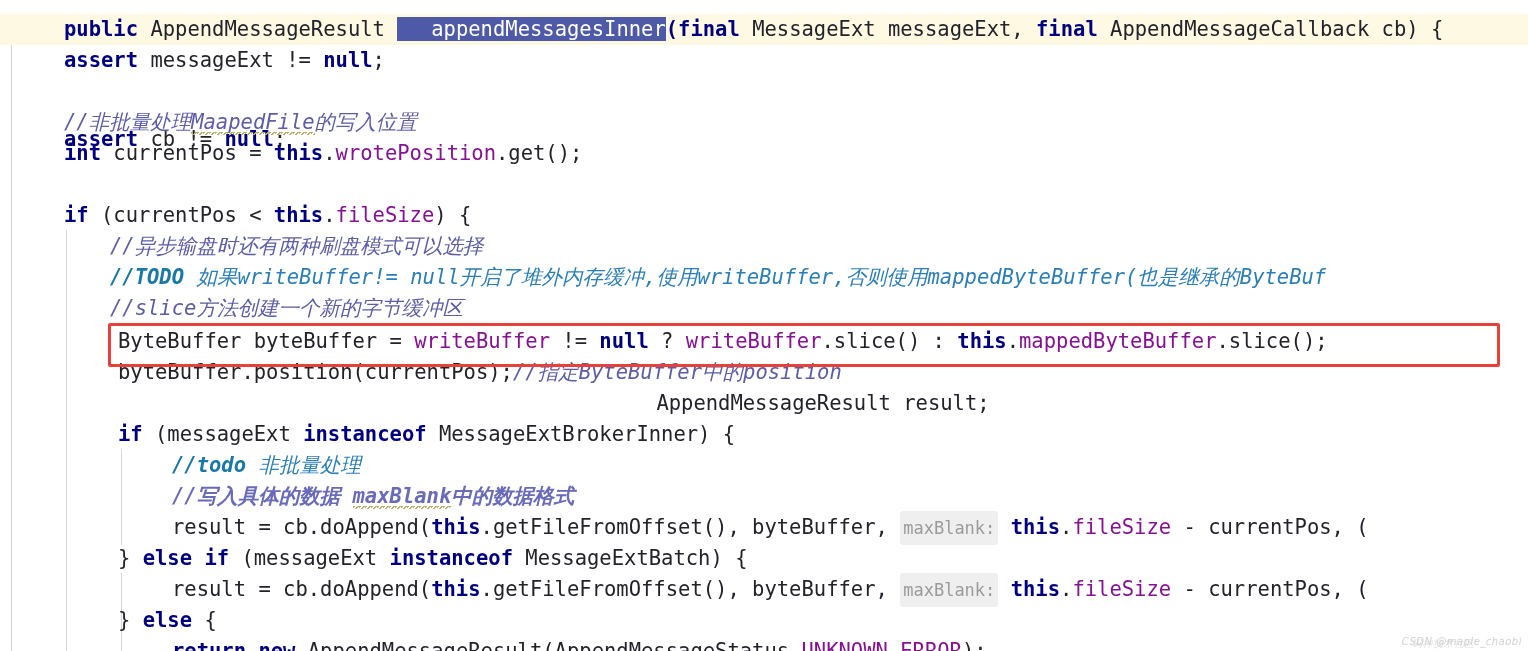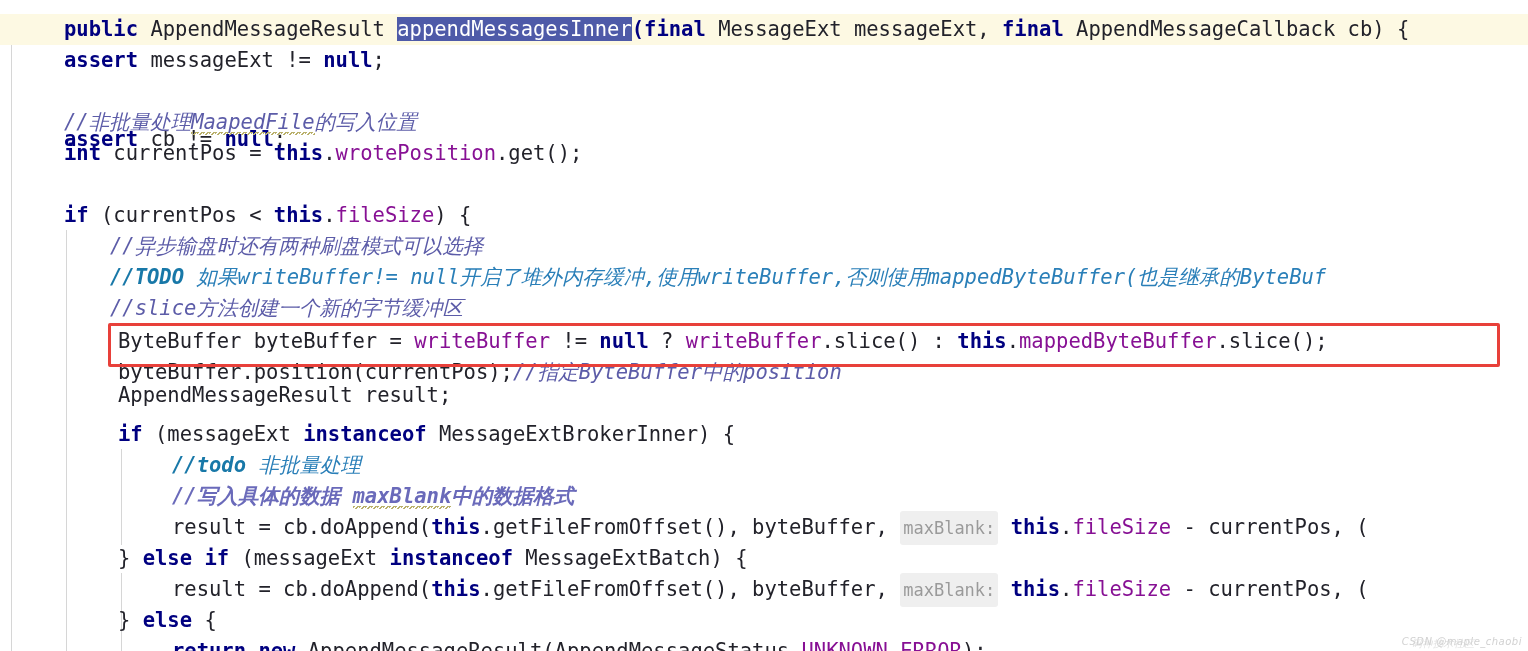--- a/index.html
+++ b/index.html
@@ -58,21 +58,21 @@
   }
 
   
   .kw      { color: #000080; font-weight: bold; }   
   .plain   { color: #22222a; }                      
   .field   { color: #871094; }                      
   .cmt     { color: #5c5ca8; font-style: italic; }  
   .cmt2    { color: #6a6aba; font-style: italic; font-weight: bold; }  
   .todo    { color: #1878a8; font-style: italic; font-weight: bold; }
   .todo-lt { color: #2a7fb8; font-style: italic; }
-  .sel     { background: #4e5aa8; color: #ffffff; }
+  .sel     { background: #4e5aa8; color: #ffffff; padding-left: 34px; }
   .hint    {
     color: #9a9a9a;
     background: #efefef;
     border-radius: 3px;
     padding: 7px 3px;
     font-size: 17px;
   }
   .squig {
     background-image: repeating-linear-gradient(
         135deg, #b9b06a 0 1.5px, transparent 1.5px 3px);
@@ -140,21 +140,21 @@
     <div class="line" style="top:262px;"><span class="txt" style="display:inline-block;width:110px;"></span><span class="todo">//TODO</span><span class="todo-lt"> 如果writeBuffer!= null开启了堆外内存缓冲,使用writeBuffer,否则使用mappedByteBuffer(也是继承的ByteBuf</span></div>
 
     <div class="line" style="top:231px;"><span class="txt" style="display:inline-block;width:110px;"></span><span class="cmt">//异步输盘时还有两种刷盘模式可以选择</span></div>
 
     <div class="line" style="top:293px;"><span class="txt" style="display:inline-block;width:110px;"></span><span class="cmt">//slice方法创建一个新的字节缓冲区</span></div>
 
     <div class="line" style="top:326px;"><span class="txt" style="display:inline-block;width:118px;"></span><span class="plain">ByteBuffer byteBuffer = </span><span class="field">writeBuffer</span><span class="plain"> != </span><span class="kw">null</span><span class="plain"> ? </span><span class="field">writeBuffer</span><span class="plain">.slice() : </span><span class="kw">this</span><span class="plain">.</span><span class="field">mappedByteBuffer</span><span class="plain">.slice();</span></div>
 
     <div class="line" style="top:357px;"><span class="txt" style="display:inline-block;width:118px;"></span><span class="plain">byteBuffer.position(currentPos);</span><span class="cmt">//指定ByteBuffer中的position</span></div>
 
-    <div class="line" style="top:380px;"><span class="txt" style="display:inline-block;width:118px;"></span><span class="plain">AppendMessageResult result;</span></div>
+    <div class="line" style="top:388px;text-align:center;"><span class="txt" style="display:inline-block;width:118px;"></span><span class="plain">AppendMessageResult result;</span></div>
 
     <div class="line" style="top:419px;"><span class="txt" style="display:inline-block;width:118px;"></span><span class="kw">if</span><span class="plain"> (messageExt </span><span class="kw">instanceof</span><span class="plain"> MessageExtBrokerInner) {</span></div>
 
     <div class="line" style="top:450px;"><span class="txt" style="display:inline-block;width:172px;"></span><span class="todo">//todo</span><span class="todo-lt"> 非批量处理</span></div>
 
     <div class="line" style="top:481px;"><span class="txt" style="display:inline-block;width:172px;"></span><span class="cmt2">//写入具体的数据 </span><span class="cmt2 squig">maxBlank</span><span class="cmt2">中的数据格式</span></div>
 
     <div class="line" style="top:512px;"><span class="txt" style="display:inline-block;width:172px;"></span><span class="plain">result = cb.doAppend(</span><span class="kw">this</span><span class="plain">.getFileFromOffset(), byteBuffer, </span><span class="hint">maxBlank:</span><span class="plain"> </span><span class="kw">this</span><span class="plain">.</span><span class="field">fileSize</span><span class="plain"> - currentPos, (</span></div>
 
     <div class="line" style="top:543px;"><span class="txt" style="display:inline-block;width:118px;"></span><span class="plain">} </span><span class="kw">else</span><span class="plain"> </span><span class="kw">if</span><span class="plain"> (messageExt </span><span class="kw">instanceof</span><span class="plain"> MessageExtBatch) {</span></div>

